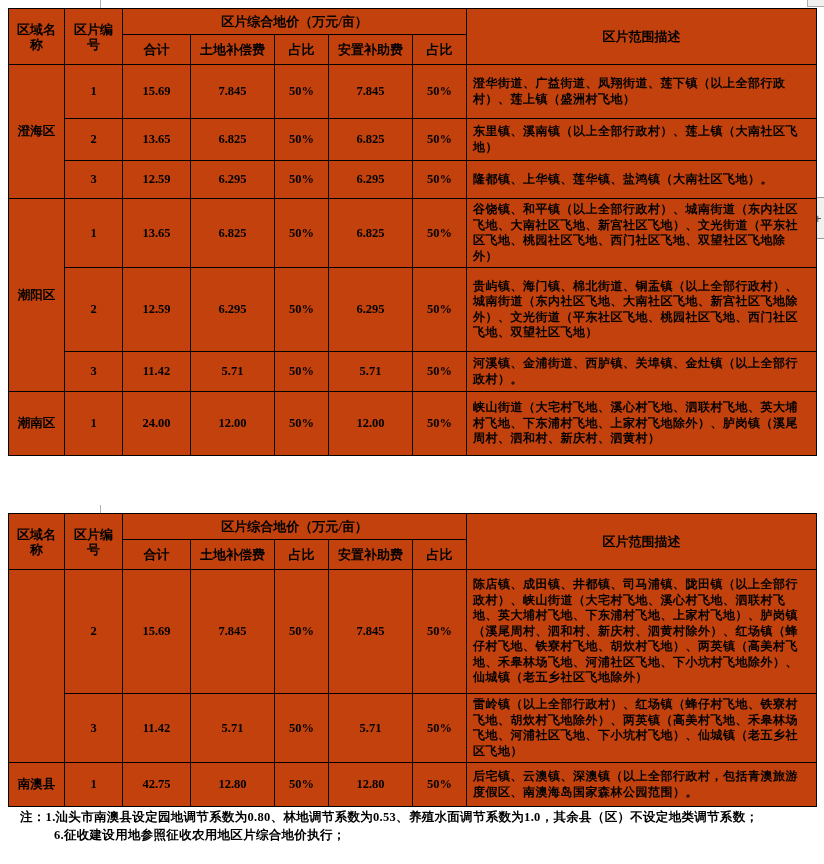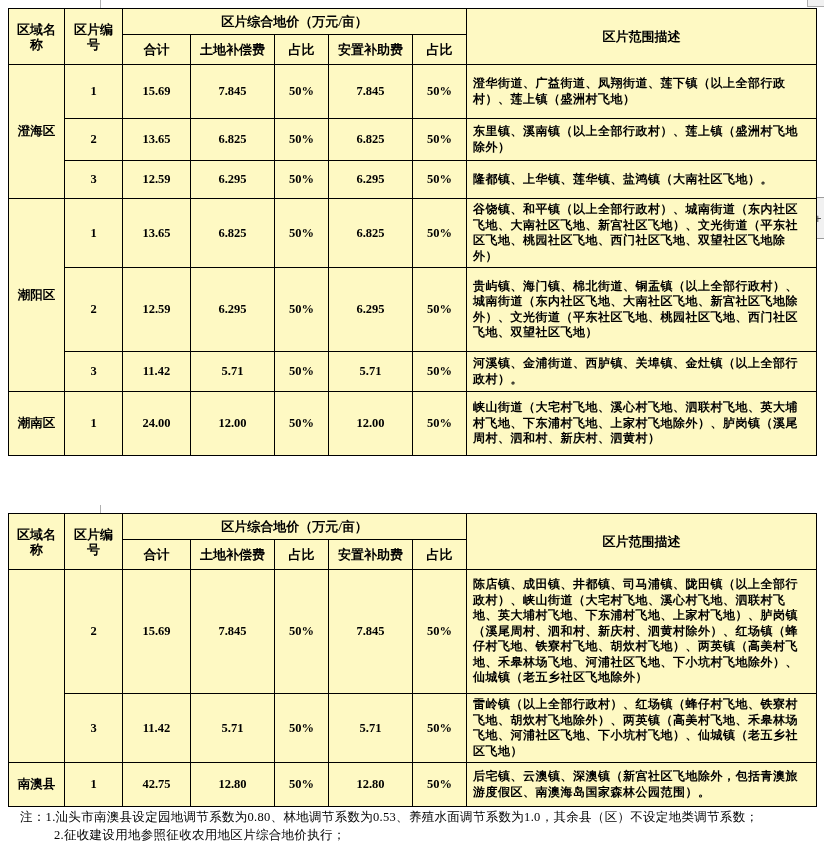--- a/index.html
+++ b/index.html
@@ -3,21 +3,21 @@
 <meta charset="utf-8">
 <style>
   html,body{margin:0;padding:0;background:#ffffff;}
   body{
     width:824px;height:864px;position:relative;overflow:hidden;
     font-family:"Liberation Serif","DejaVu Serif",serif;
     color:#000;
   }
   .doc-table{
     position:absolute;left:8px;border-collapse:collapse;table-layout:fixed;
-    width:808px;background:#fef9c3;padding-left:32px;
+    width:808px;background:#c2410c;padding-left:32px;
   }
   .doc-table td,.doc-table th{
     border:1px solid #000;
     padding:2px 4px;
     font-weight:bold;
     vertical-align:middle;
     text-align:center;
     font-size:12.5px;
     line-height:15px;
     overflow:hidden;
@@ -36,21 +36,21 @@
   col.c-total{width:68px;}
   col.c-land{width:84px;}
   col.c-pct1{width:54px;}
   col.c-reset{width:84px;}
   col.c-pct2{width:54px;}
   col.c-desc{width:350px;}
   #table1{top:8px;}
   #table2{top:513px;}
   .notes{
     position:absolute;left:20px;top:808px;width:790px;
-    font-size:12.5px;line-height:18px;font-weight:normal;letter-spacing:0.3px;
+    font-size:12.5px;line-height:18px;font-weight:bold;letter-spacing:0.3px;
   }
   .notes .note-line{white-space:nowrap;}
   .notes .indented{padding-left:34px;}
   .tick{
     position:absolute;width:1px;height:8px;background:#b0b0b0;
   }
   #tick1{left:100px;top:0;}
   #tick2{left:100px;top:505px;}
   .corner-box{
     position:absolute;right:0;top:0;width:16px;height:6px;
@@ -116,21 +116,21 @@
     <td class="num-cell">50%</td>
     <td class="desc-cell">澄华街道、广益街道、凤翔街道、莲下镇（以上全部行政村）、莲上镇（盛洲村飞地）</td>
   </tr>
   <tr class="r1">
     <td class="num-cell">2</td>
     <td class="num-cell">13.65</td>
     <td class="num-cell">6.825</td>
     <td class="num-cell">50%</td>
     <td class="num-cell">6.825</td>
     <td class="num-cell">50%</td>
-    <td class="desc-cell">东里镇、溪南镇（以上全部行政村）、莲上镇（盛洲村飞地除外）</td>
+    <td class="desc-cell">东里镇、溪南镇（以上全部行政村）、莲上镇（大南社区飞地）</td>
   </tr>
   <tr class="r2">
     <td class="num-cell">3</td>
     <td class="num-cell">12.59</td>
     <td class="num-cell">6.295</td>
     <td class="num-cell">50%</td>
     <td class="num-cell">6.295</td>
     <td class="num-cell">50%</td>
     <td class="desc-cell">隆都镇、上华镇、莲华镇、盐鸿镇（大南社区飞地）。</td>
   </tr>
@@ -220,21 +220,21 @@
     <td class="desc-cell">雷岭镇（以上全部行政村）、红场镇（蜂仔村飞地、铁寮村飞地、胡炊村飞地除外）、两英镇（高美村飞地、禾皋林场飞地、河浦社区飞地、下小坑村飞地）、仙城镇（老五乡社区飞地）</td>
   </tr>
   <tr class="r2">
     <td>南澳县</td>
     <td class="num-cell">1</td>
     <td class="num-cell">42.75</td>
     <td class="num-cell">12.80</td>
     <td class="num-cell">50%</td>
     <td class="num-cell">12.80</td>
     <td class="num-cell">50%</td>
-    <td class="desc-cell">后宅镇、云澳镇、深澳镇（新宫社区飞地除外，包括青澳旅游度假区、南澳海岛国家森林公园范围）。</td>
+    <td class="desc-cell">后宅镇、云澳镇、深澳镇（以上全部行政村，包括青澳旅游度假区、南澳海岛国家森林公园范围）。</td>
   </tr>
 </tbody>
   </table>
 
 <div class="notes">
   <div class="note-line">注：1.汕头市南澳县设定园地调节系数为0.80、林地调节系数为0.53、养殖水面调节系数为1.0，其余县（区）不设定地类调节系数；</div>
-  <div class="note-line indented">2.征收建设用地参照征收农用地区片综合地价执行；</div>
+  <div class="note-line indented">6.征收建设用地参照征收农用地区片综合地价执行；</div>
 </div>
 
 </body></html>

